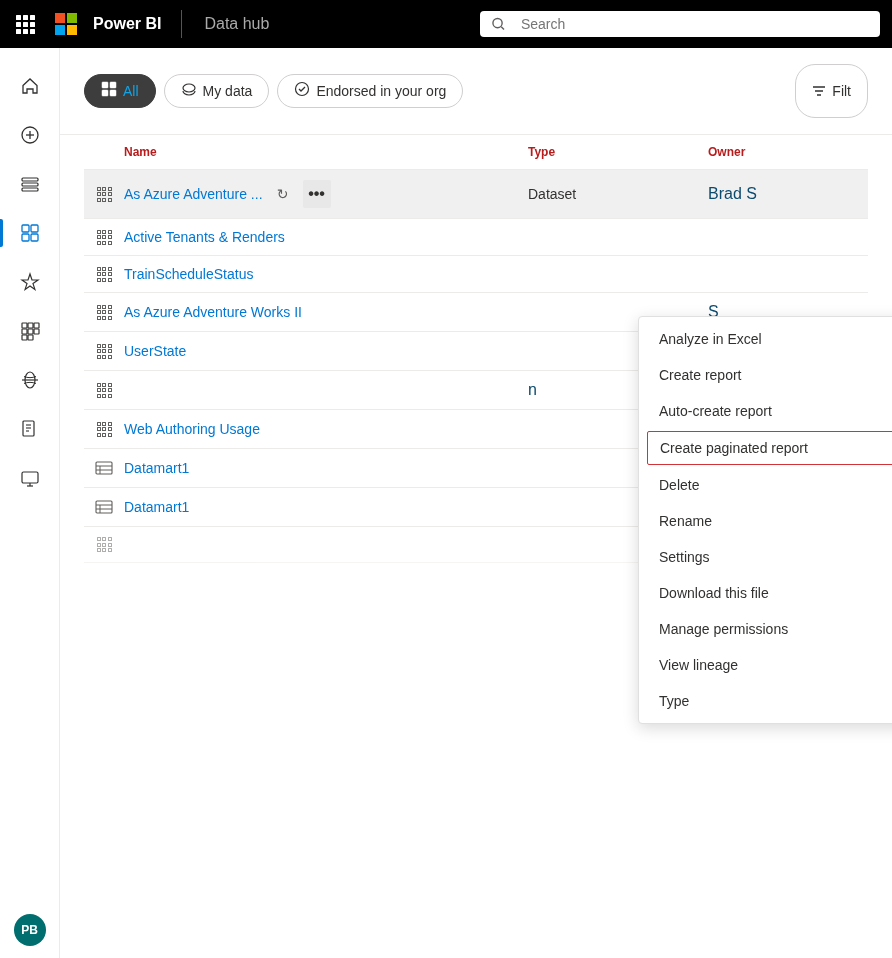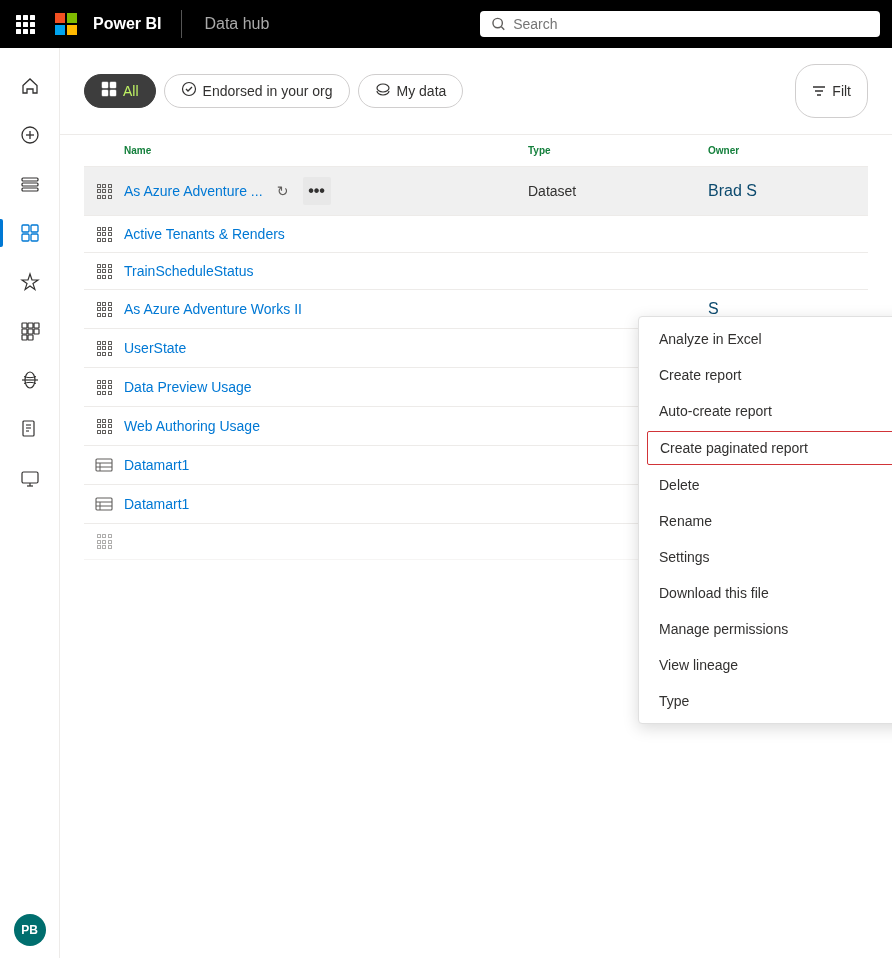--- a/index.html
+++ b/index.html
@@ -51,21 +51,21 @@
       height: 28px;
       background: #555;
       margin: 0 8px;
     }
     .search-box {
       display: flex;
       align-items: center;
       background: #fff;
       border-radius: 4px;
       padding: 5px 12px;
-      gap: 8px;
+      gap: 16px;
       flex: 1;
       max-width: 400px;
       margin-left: auto;
     }
     .search-box input {
       border: none;
       outline: none;
       font-size: 14px;
       width: 100%;
     }
@@ -151,21 +151,21 @@
       padding: 6px 16px;
       border-radius: 20px;
       border: 1px solid #d0cece;
       cursor: pointer;
       font-size: 14px;
       background: #fff;
       color: #323130;
     }
     .tab-pill.active {
       background: #3d3d3d;
-      color: #bef264;
+      color: #0ea5e9;
       border-color: #3d3d3d;
     }
     .tab-pill .tab-icon {
       font-size: 16px;
     }
     .filter-pill {
       display: flex;
       align-items: center;
       gap: 6px;
       padding: 18px 16px;
@@ -181,23 +181,23 @@
     
     .table-container {
       padding: 0 24px;
       overflow: hidden;
     }
     .table-header {
       display: grid;
       grid-template-columns: 40px 1fr 180px 160px;
       padding: 10px 0;
       border-bottom: 1px solid #edebe9;
-      color: #15803d;
+      color: #b91c1c;
       font-weight: 600;
-      font-size: 10px;
+      font-size: 12px;
     }
     .table-row {
       display: grid;
       grid-template-columns: 40px 1fr 180px 160px;
       padding: 10px 0;
       border-bottom: 1px solid #edebe9;
       align-items: center;
       cursor: pointer;
       position: relative;
     }
@@ -418,34 +418,34 @@
               <rect x="9" y="1" width="6" height="6" rx="0.7" fill="#fff" stroke="#fff" stroke-width="0.5"></rect>
               <rect x="1" y="9" width="6" height="6" rx="0.7" fill="#fff" stroke="#fff" stroke-width="0.5"></rect>
               <rect x="9" y="9" width="6" height="6" rx="0.7" fill="#fff" stroke="#fff" stroke-width="0.5"></rect>
             </svg>
         </span>
         <span>All</span>
       </div>
       <div class="tab-pill">
         <span class="tab-icon">
           <svg width="16" height="16" viewBox="0 0 16 16" fill="none">
+              <ellipse cx="8" cy="7" rx="6" ry="4" stroke="#323130" stroke-width="1.2"></ellipse>
+              <path d="M2 10c0 2.2 2.7 4 6 4s6-1.8 6-4" stroke="#323130" stroke-width="1.2" fill="none"></path>
+            </svg>
+        </span>
+        <span>My data</span>
+      </div>
+      <div class="tab-pill">
+        <span class="tab-icon">
+          <svg width="16" height="16" viewBox="0 0 16 16" fill="none">
               <circle cx="8" cy="8" r="6.5" stroke="#323130" stroke-width="1.2"></circle>
               <path d="M5 8l2 2 4-4" stroke="#323130" stroke-width="1.3"></path>
             </svg>
         </span>
         <span>Endorsed in your org</span>
-      </div>
-      <div class="tab-pill">
-        <span class="tab-icon">
-          <svg width="16" height="16" viewBox="0 0 16 16" fill="none">
-              <ellipse cx="8" cy="7" rx="6" ry="4" stroke="#323130" stroke-width="1.2"></ellipse>
-              <path d="M2 10c0 2.2 2.7 4 6 4s6-1.8 6-4" stroke="#323130" stroke-width="1.2" fill="none"></path>
-            </svg>
-        </span>
-        <span>My data</span>
       </div>
       <div class="filter-pill">
         <svg width="14" height="14" viewBox="0 0 14 14" fill="none">
             <path d="M1 3h12M3 7h8M5 11h4" stroke="#323130" stroke-width="1.3"></path>
           </svg>
         <span>Filt</span>
       </div>
     </div>
 
     <div class="table-container">
@@ -562,21 +562,20 @@
               <div class="dataset-dot"></div>
               <div class="dataset-dot"></div>
             <div class="dataset-dot"></div>
               <div class="dataset-dot"></div>
               <div class="dataset-dot"></div>
             <div class="dataset-dot"></div>
               <div class="dataset-dot"></div>
               <div class="dataset-dot"></div>
           </div>
         </div>
-        <div><span class="row-name">Data Preview Usage</span></div>
         <div class="row-type"></div>
         <div class="row-owner">n</div>
       </div>
 
       <div class="table-row">
         <div class="row-icon">
           <div class="dataset-icon">
             <div class="dataset-dot"></div>
               <div class="dataset-dot"></div>
               <div class="dataset-dot"></div>

